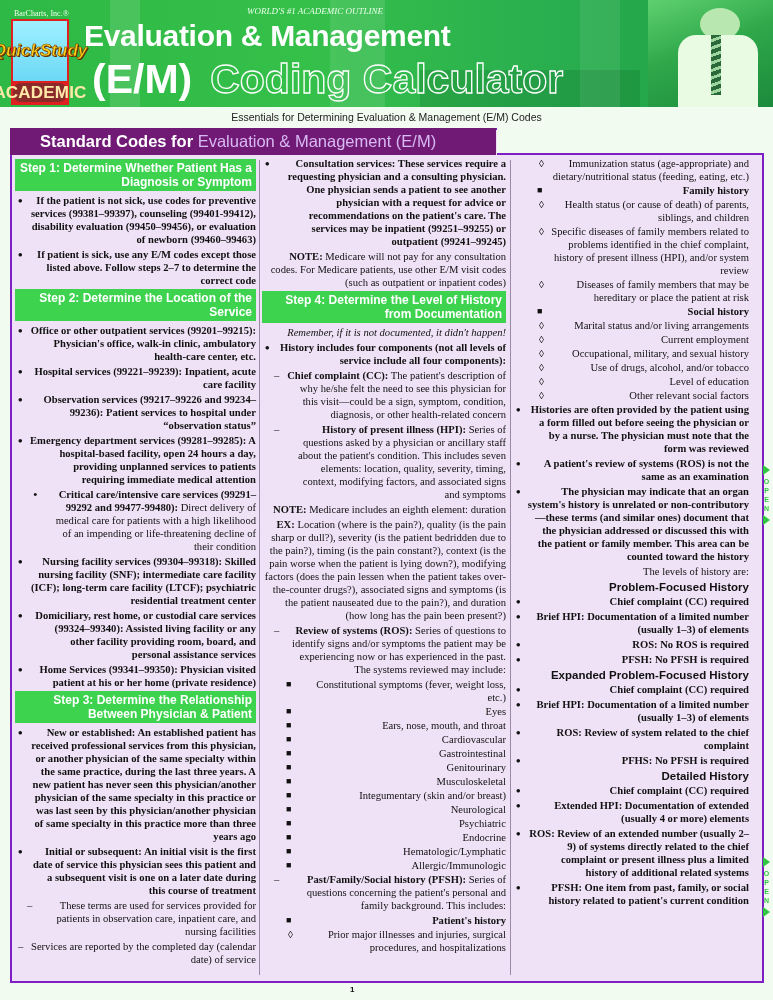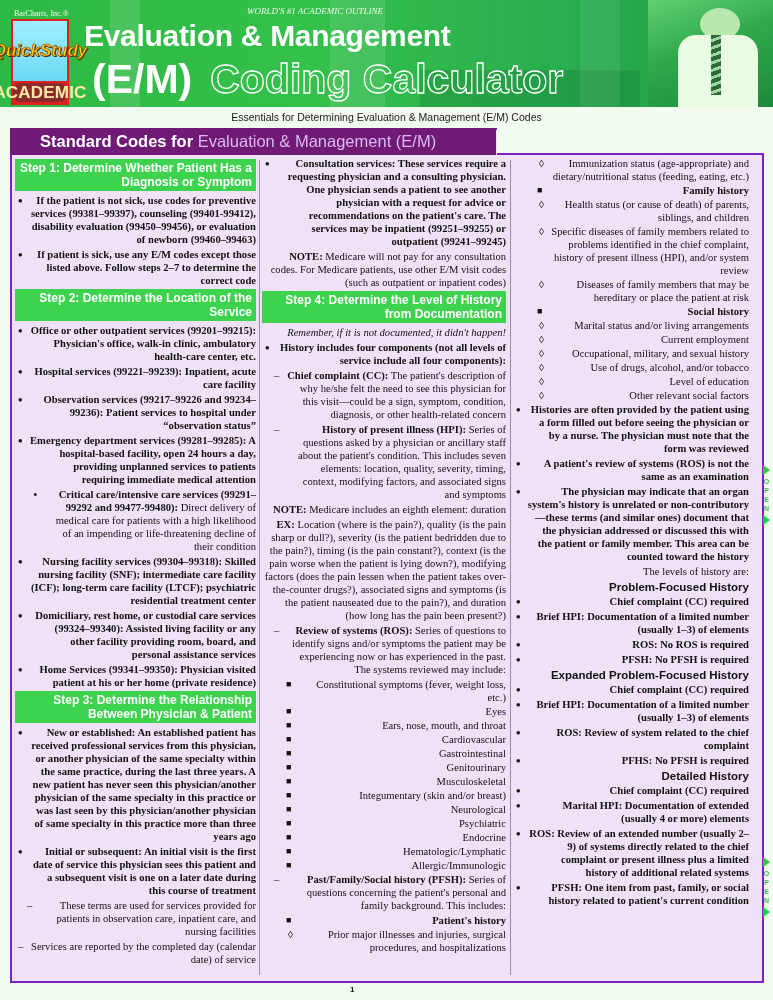--- a/index.html
+++ b/index.html
@@ -201,21 +201,21 @@
   <ul>
     <li class="b1"><b>Chief complaint (CC)</b><span> required</span></li>
     <li class="b1"><b>Brief HPI:</b><span> Documentation of a limited number (usually 1–3) of elements</span></li>
     <li class="b1"><b>ROS:</b><span> Review of system related to the chief complaint</span></li>
     <li class="b1"><b>PFHS:</b><span> No PFSH is required</span></li>
   </ul>
 
   <div class="sub-h">Detailed History</div>
   <ul>
     <li class="b1"><b>Chief complaint (CC)</b><span> required</span></li>
-    <li class="b1"><b>Marital HPI:</b><span> Documentation of extended (usually 4 or more) elements</span></li>
+    <li class="b1"><b>Extended HPI:</b><span> Documentation of extended (usually 4 or more) elements</span></li>
     <li class="b1"><b>ROS:</b><span> Review of an extended number (usually 2–9) of systems directly related to the chief complaint or present illness plus a limited history of additional related systems</span></li>
     <li class="b1"><b>PFSH:</b><span> One item from past, family, or social history related to patient's current condition</span></li>
   </ul>
 </div>
 
 <div class="open-tab" style="top:463px">
   <div class="arrow"></div>
   <div>O</div>
   <div>P</div>
   <div>E</div>

